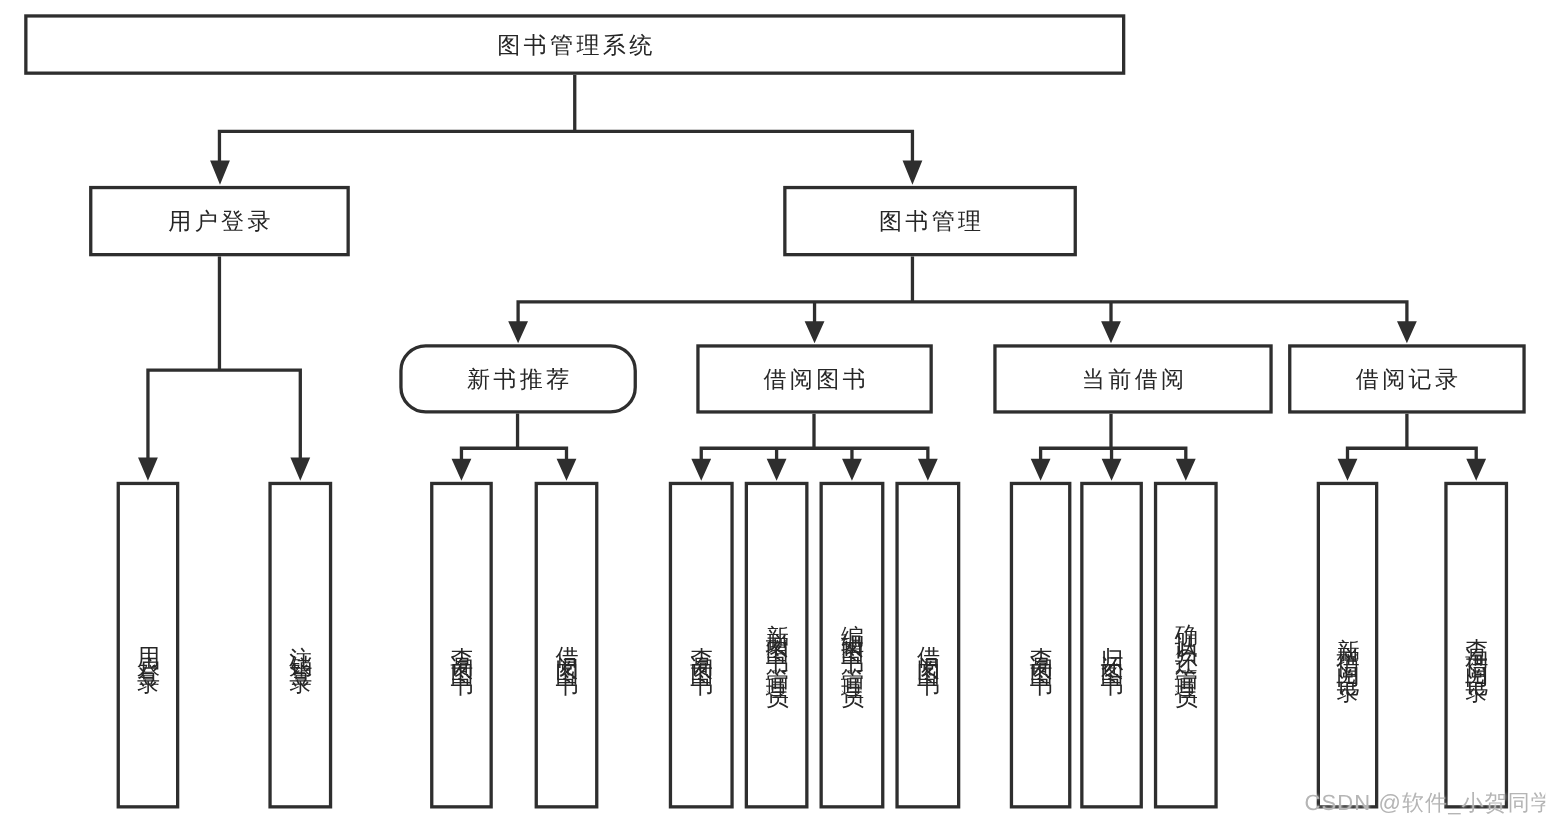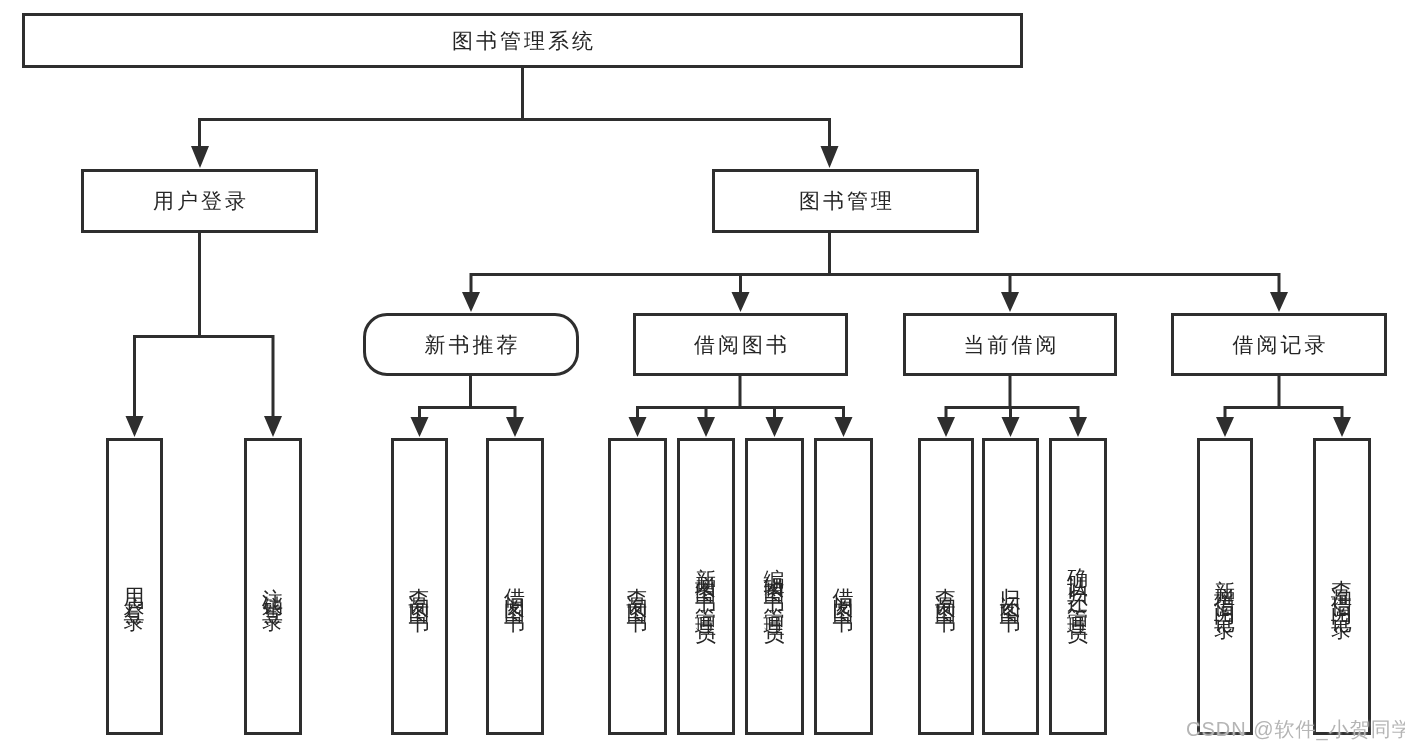--- a/index.html
+++ b/index.html
@@ -91,21 +91,21 @@
   <div class="node" style="left:712px; top:169px; width:267px; height:64px;">
     <span class="lbl">图书管理</span>
   </div>
 
   <div class="node" style="left:363px; top:313px; width:216px; height:63px;border-radius:24px;">
     <span class="lbl">新书推荐</span>
   </div>
   <div class="node" style="left:633px; top:313px; width:215px; height:63px;">
     <span class="lbl">借阅图书</span>
   </div>
-  <div class="node" style="left:903px; top:313px; width:214px; height:63px;">
+  <div class="node" style="left:903px; top:313px; width:254px; height:63px;">
     <span class="lbl">当前借阅</span>
   </div>
   <div class="node" style="left:1171px; top:313px; width:216px; height:63px;">
     <span class="lbl">借阅记录</span>
   </div>
 
   <div class="node leaf" style="left:106px; top:438px; width:57px; height:297px;">
     <span class="lbl">用户登录</span>
   </div>
   <div class="node leaf" style="left:244px; top:438px; width:58px; height:297px;">

